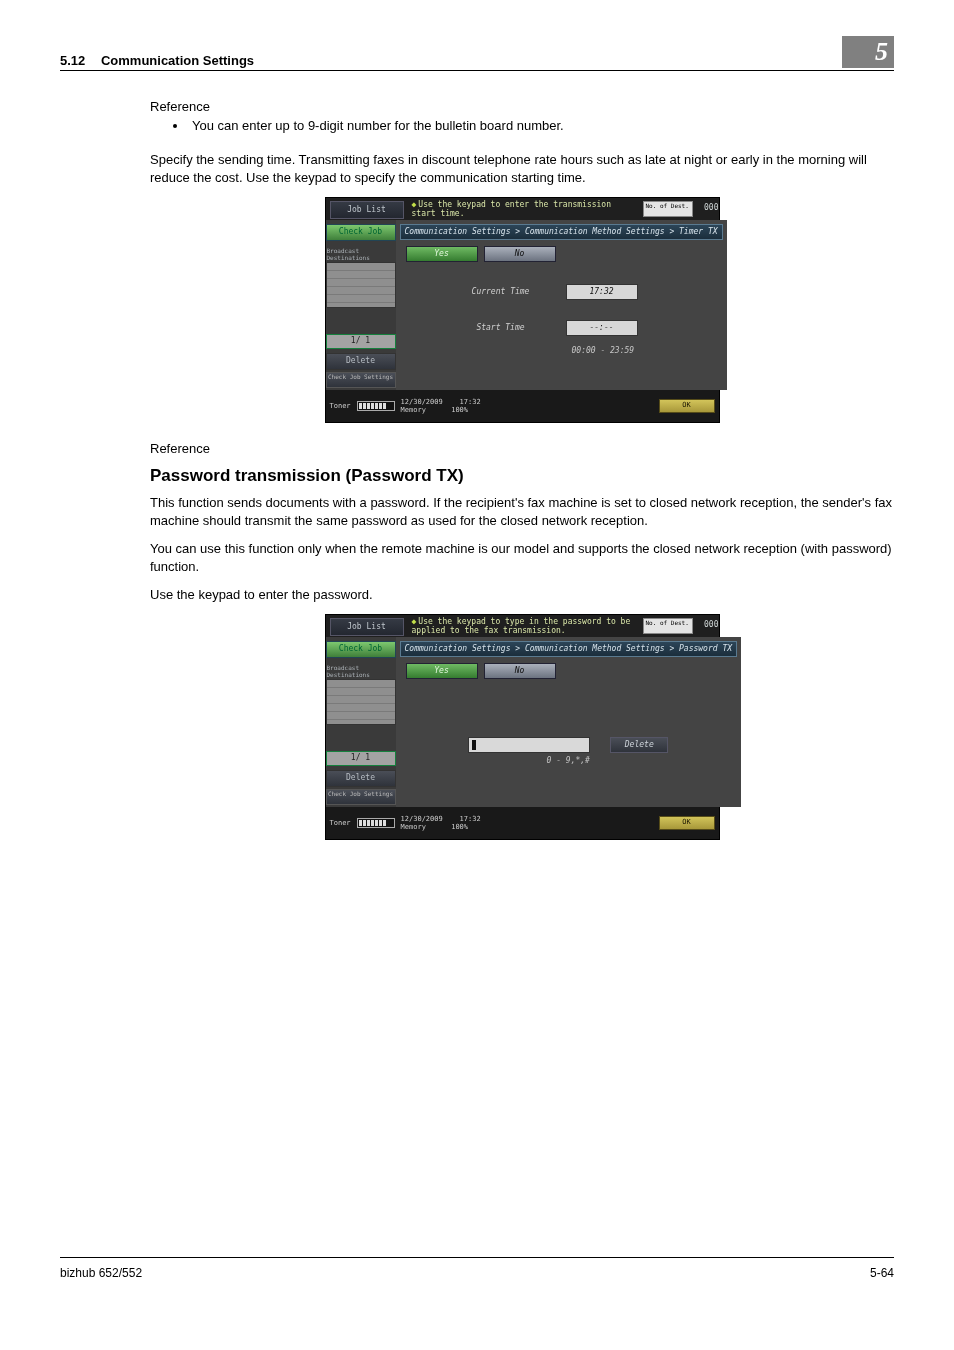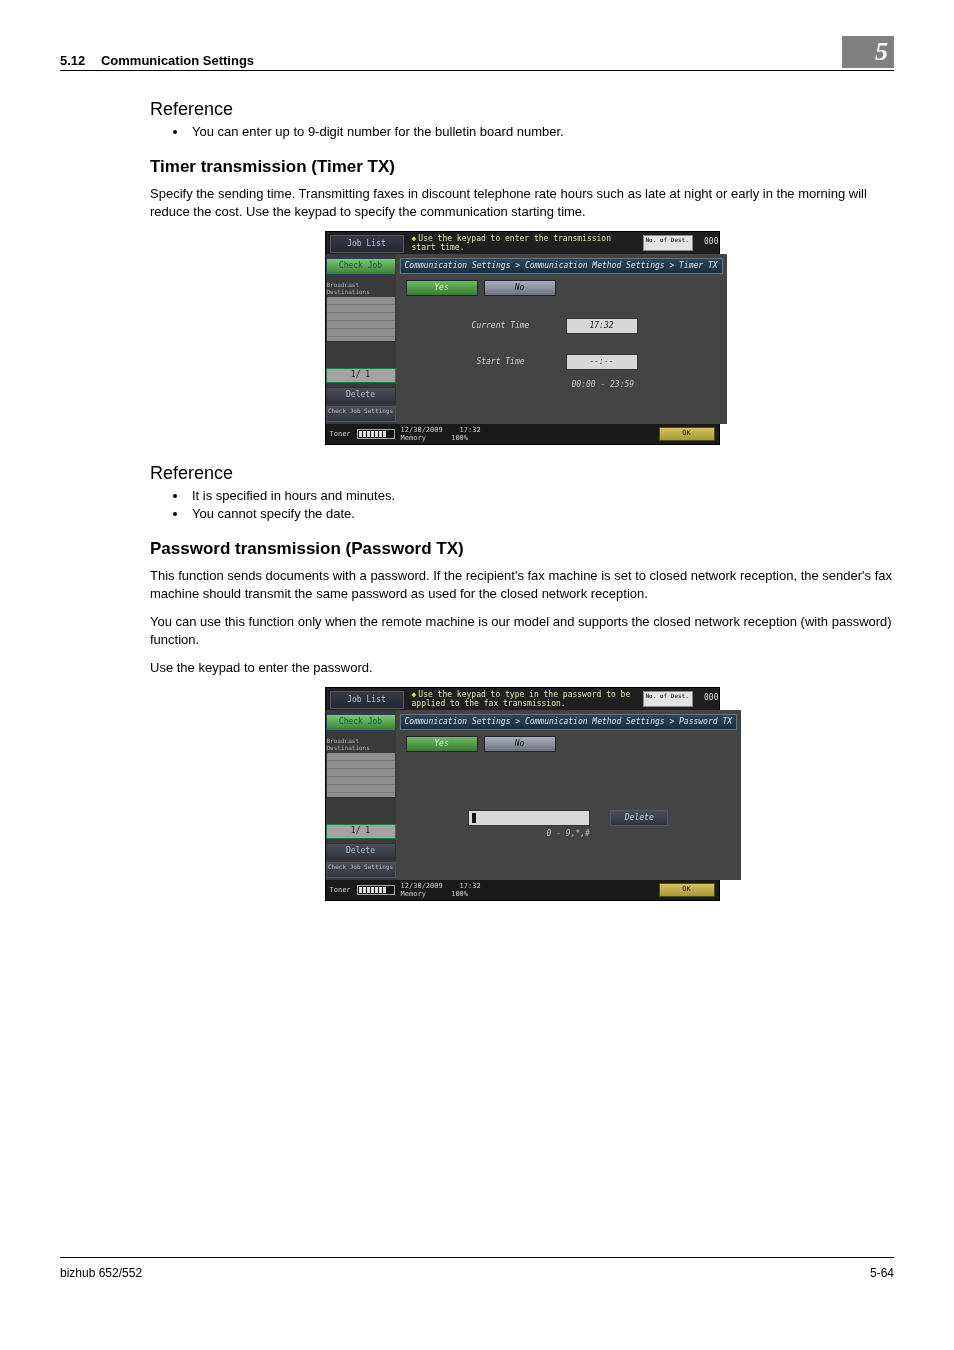--- a/index.html
+++ b/index.html
@@ -41,21 +41,21 @@
     height: 32px;
     text-align: right;
     padding: 0 6px 0 0;
     line-height: 32px;
     font-family: Georgia, 'Times New Roman', serif;
   }
   .content {
     margin-left: 90px;
   }
   .ref-label {
-    font-size: 18px;
+    font-size: 13px;
     margin-bottom: 4px;
   }
   ul.bullets {
     margin: 2px 0 18px 0;
     padding-left: 38px;
   }
   ul.bullets li {
     margin-bottom: 3px;
     padding-left: 4px;
   }
@@ -292,21 +292,21 @@
     text-align:center;
     font-size:8px;
     color:#c6c6c6;
     margin-top:3px;
   }
   .panel-foot {
     height:16px;
     background:#191919;
     display:flex;
     align-items:center;
-    padding:2px 4px;
+    padding:8px 4px;
     font-size:7px;
     color:#ccc;
   }
   .toner-gauge {
     width:36px;
     height:8px;
     border:1px solid #aaa;
     margin:0 6px;
     background:#111;
     position:relative;
@@ -355,21 +355,20 @@
     <span class="header-right">5</span>
   </div>
 
   <div class="content">
 
     <div class="ref-label">Reference</div>
     <ul class="bullets">
       <li>You can enter up to 9-digit number for the bulletin board number.</li>
     </ul>
 
-    <h2 class="sect">Timer transmission (Timer TX)</h2>
     <p class="body">Specify the sending time. Transmitting faxes in discount telephone rate hours such as late at night or early in the morning will reduce the cost. Use the keypad to specify the communication starting time.</p>
 
     <div class="panel-wrap">
       <div class="panel">
         <div class="panel-top">
           <div class="joblist-btn">Job List</div>
           <div class="hint"><span class="arrow">◆</span><span>Use the keypad to enter the transmission start time.</span></div>
           <div class="dest-box">No. of Dest.</div>
           <div class="dest-count">000</div>
         </div>
@@ -409,24 +408,20 @@
             <span>Memory</span>&nbsp;&nbsp;&nbsp;&nbsp;&nbsp;
             <span>100%</span>
           </span>
           <span class="foot-spacer"></span>
           <div class="ok-btn">OK</div>
         </div>
       </div>
     </div>
 
     <div class="ref-label">Reference</div>
-    <ul class="bullets">
-      <li>It is specified in hours and minutes.</li>
-      <li>You cannot specify the date.</li>
-    </ul>
 
     <h2 class="sect">Password transmission (Password TX)</h2>
     <p class="body">This function sends documents with a password. If the recipient's fax machine is set to closed network reception, the sender's fax machine should transmit the same password as used for the closed network reception.</p>
     <p class="body">You can use this function only when the remote machine is our model and supports the closed network reception (with password) function.</p>
     <p class="body">Use the keypad to enter the password.</p>
 
     <div class="panel-wrap">
       <div class="panel">
         <div class="panel-top">
           <div class="joblist-btn">Job List</div>

